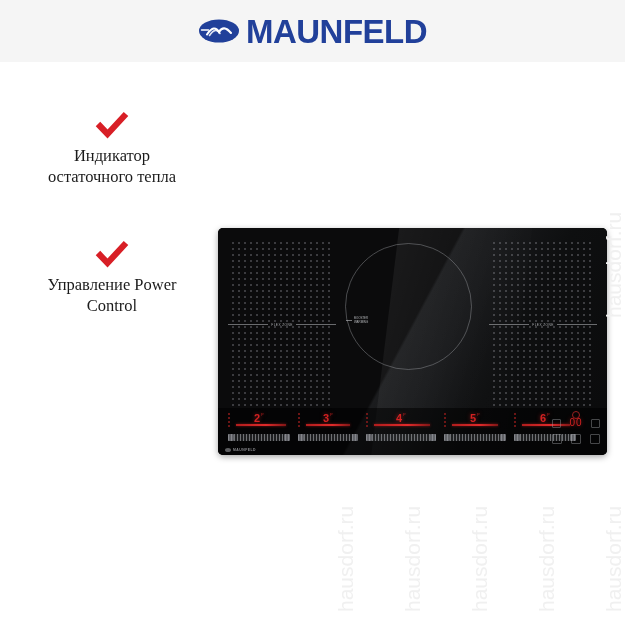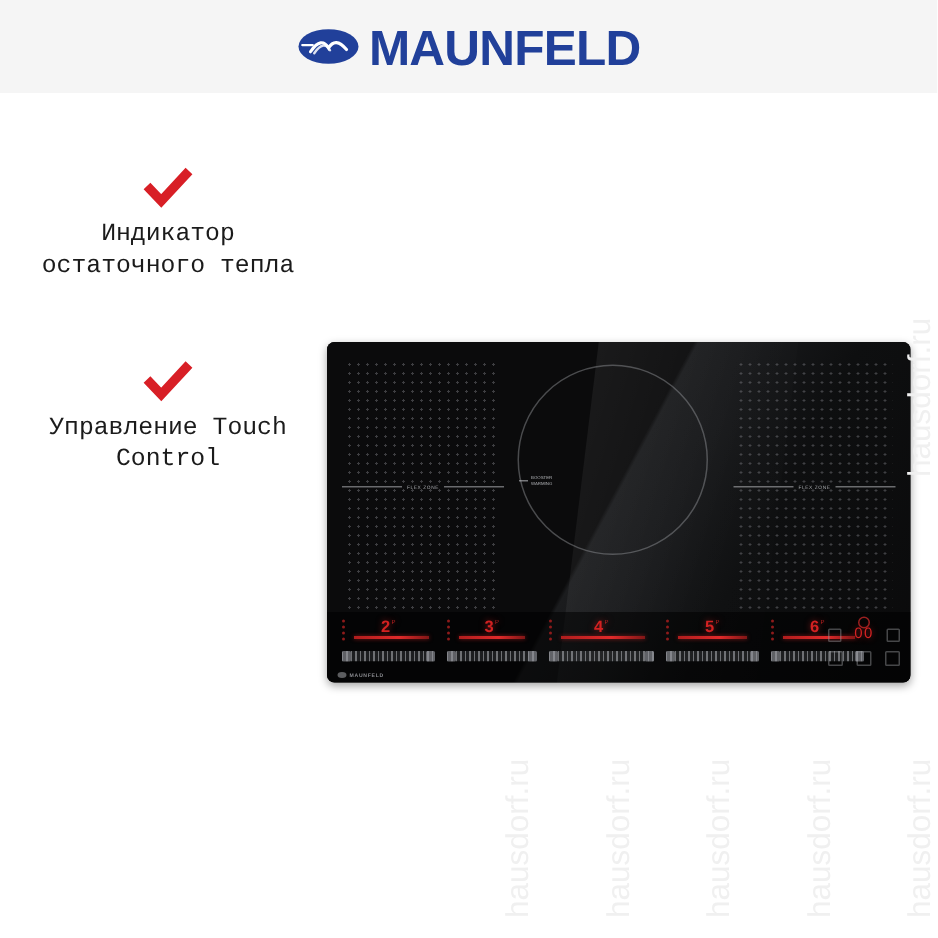--- a/index.html
+++ b/index.html
@@ -62,21 +62,21 @@
   .feature-check {
     height: 40px;
     display: flex;
     align-items: center;
     justify-content: center;
   }
   .feature-label {
     font-size: 16.5px;
     line-height: 1.28;
     color: #1b1b1b;
-    font-family: Liberation Mono, monospace;
+    font-family: Liberation Serif, serif;
     white-space: pre-line;
     padding: 0 4px;
   }
   .f1 { margin-bottom: 47px; }
   .f2 { margin-bottom: 45px; }
 
   
   .cooktop {
     position: absolute;
     left: 218px;
@@ -371,21 +371,21 @@
     <div class="feature-label">Индикатор
 остаточного тепла</div>
   </div>
 
   <div class="feature f2">
     <div class="feature-check">
       <svg width="34" height="28" viewBox="0 0 34 28" aria-hidden="true">
         <path d="M3 13 L12.5 23 L31 3" stroke="#d81f26" stroke-width="6.2" fill="none" stroke-linecap="butt" stroke-linejoin="miter"></path>
       </svg>
     </div>
-    <div class="feature-label">Управление Touch
+    <div class="feature-label">Управление Power
 Control</div>
   </div>
 
 
 </div>
 
 <div class="cooktop">
   <div class="glass-base"></div>
   <div class="glass-sheen"></div>
 

